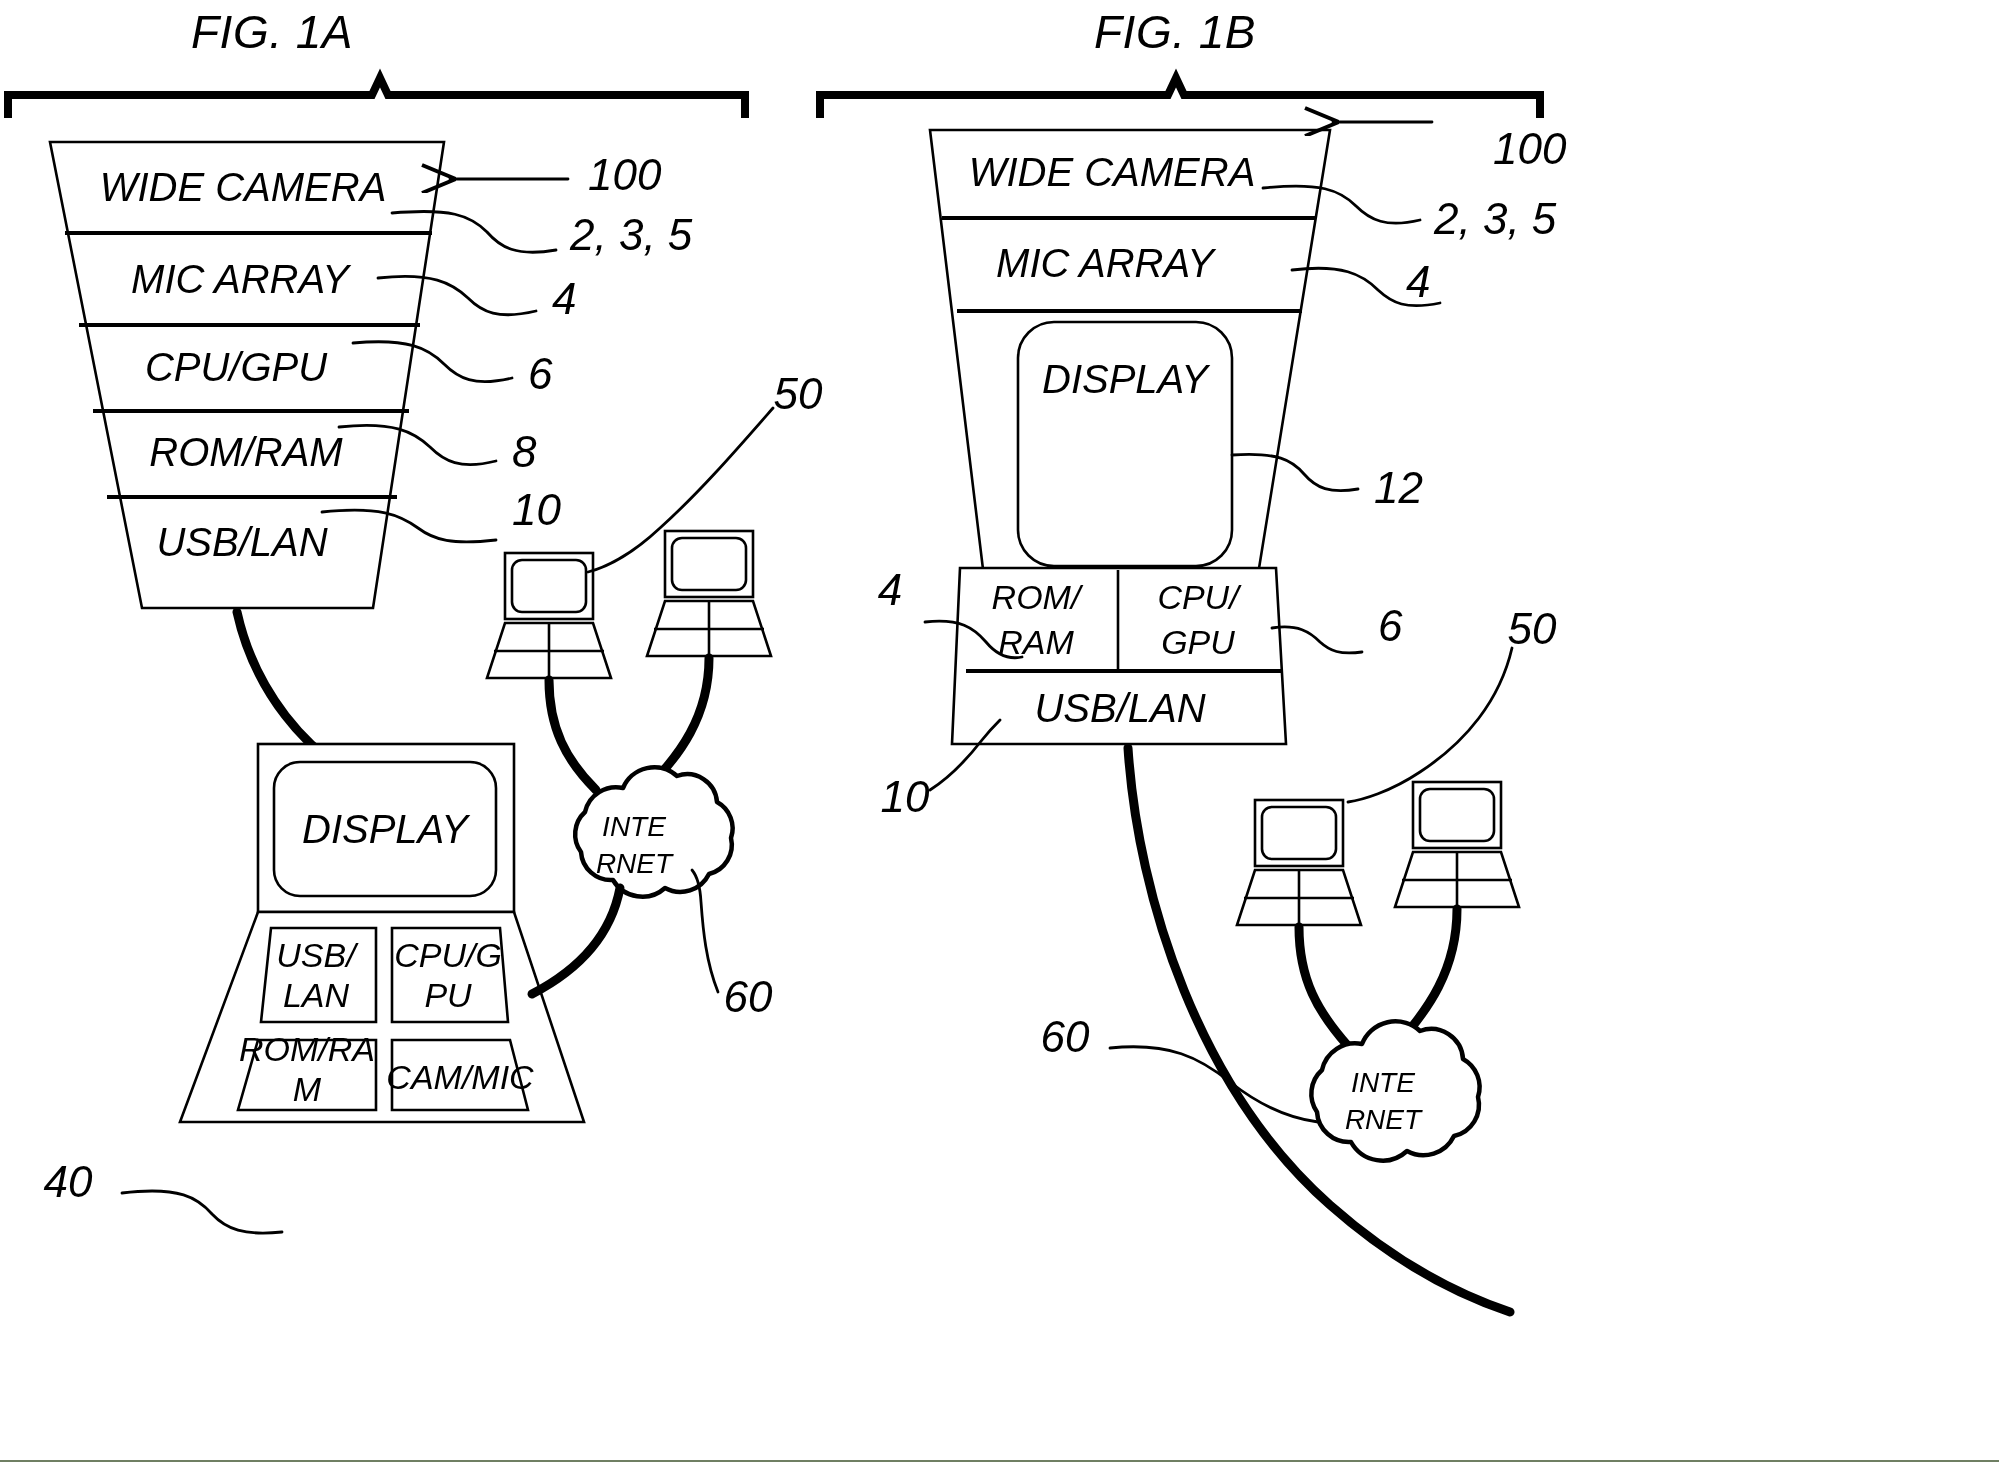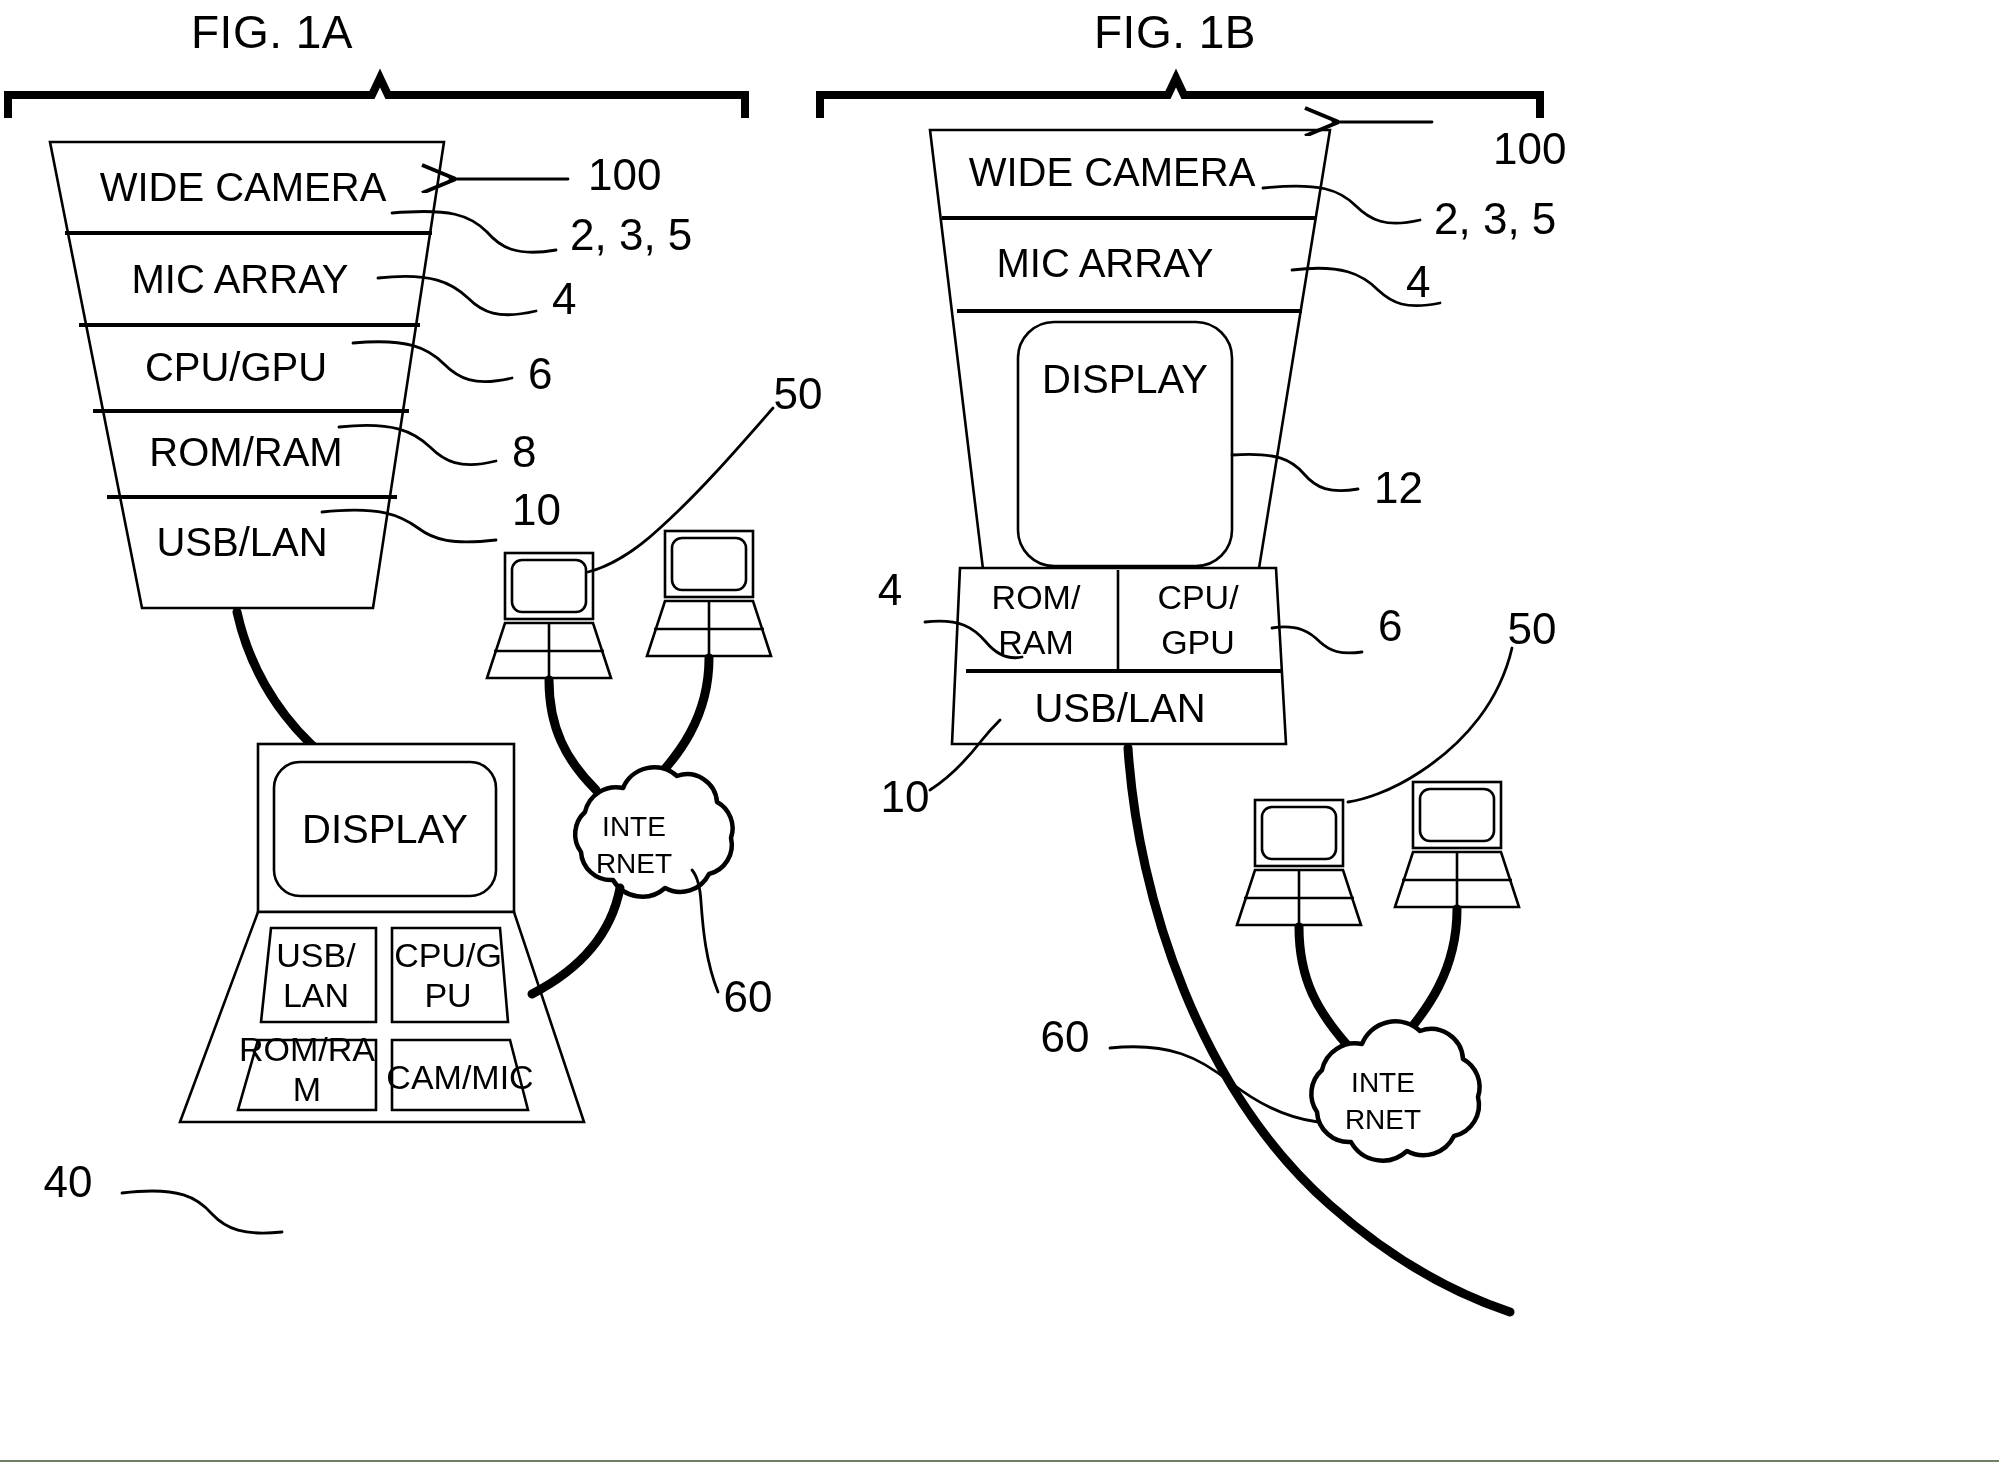--- a/index.html
+++ b/index.html
@@ -13,20 +13,21 @@
     width: 1999px;
     height: 1468px;
     overflow: hidden;
     position: relative;
   }
   #sheet {
     position: relative;
     width: 1999px;
     height: 1468px;
     background: #ffffff;
+    font-style: italic;
   }
   svg.figure-canvas {
     position: absolute;
     top: 0;
     left: 0;
     width: 1999px;
     height: 1468px;
     display: block;
   }
   .ln-thin   { fill: none; stroke: #000; stroke-width: 2.6; }

